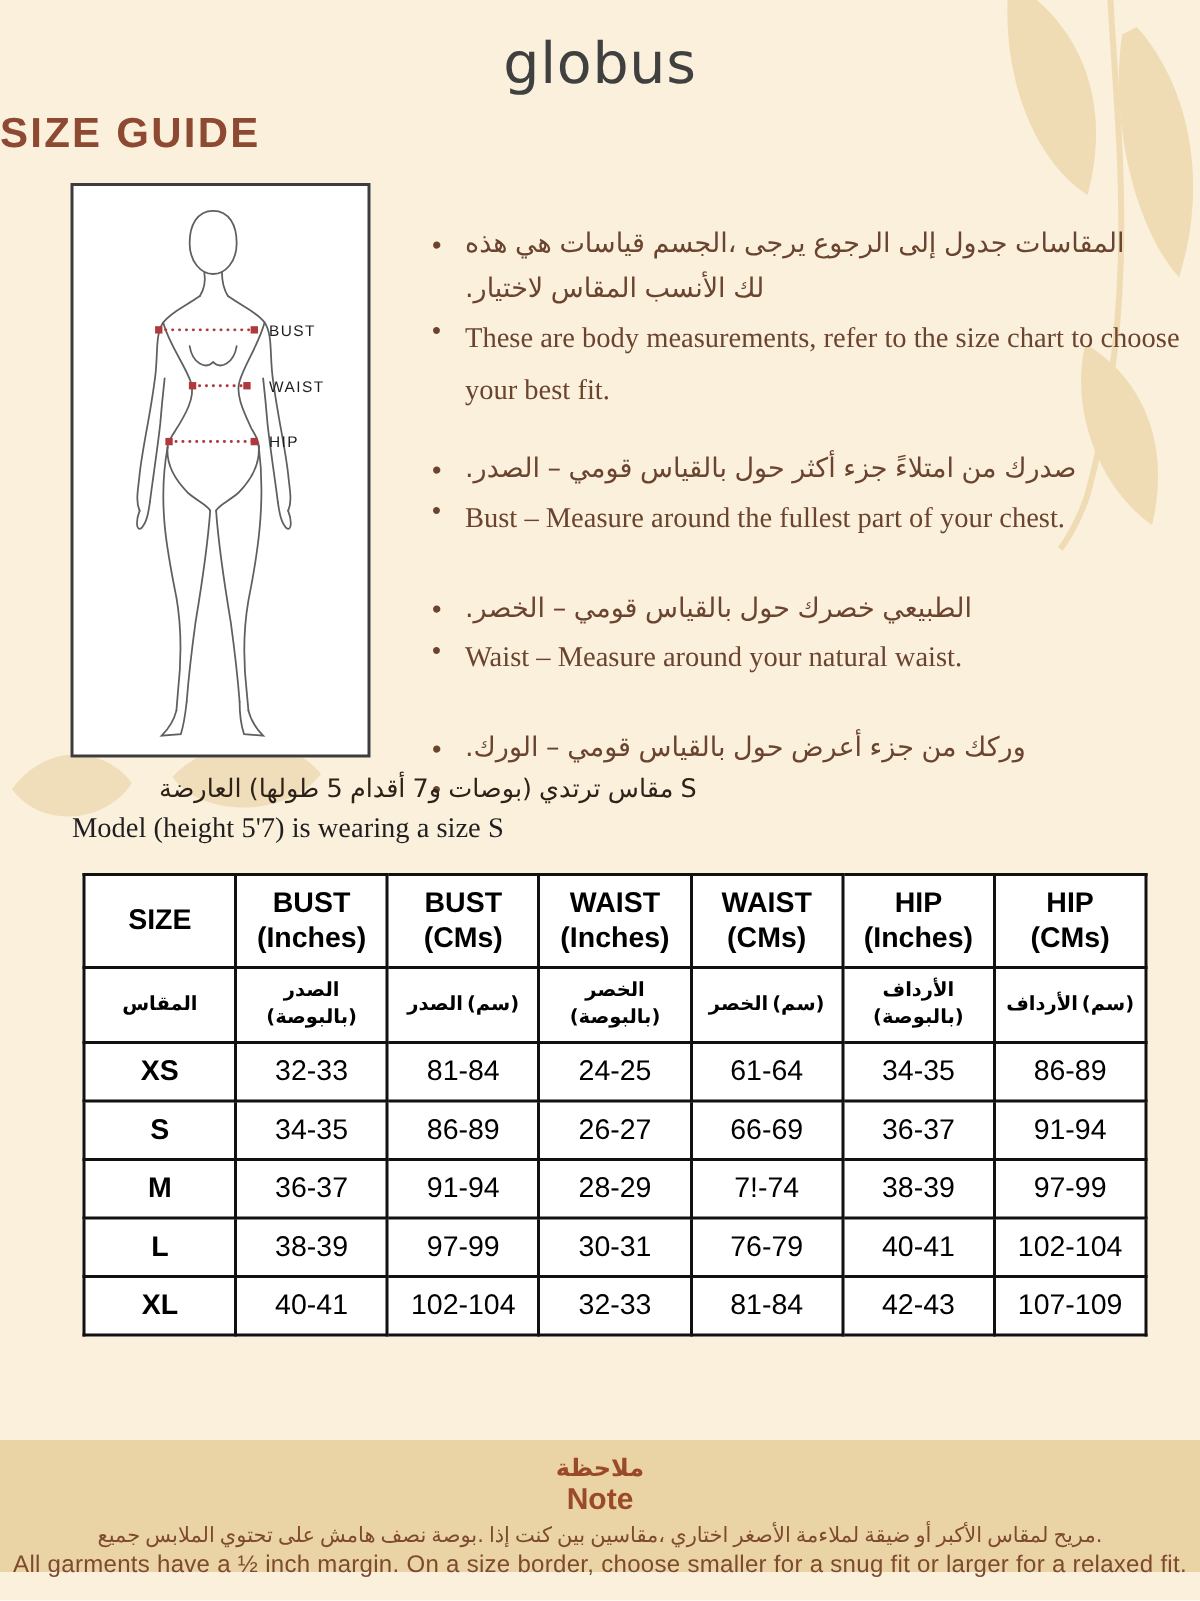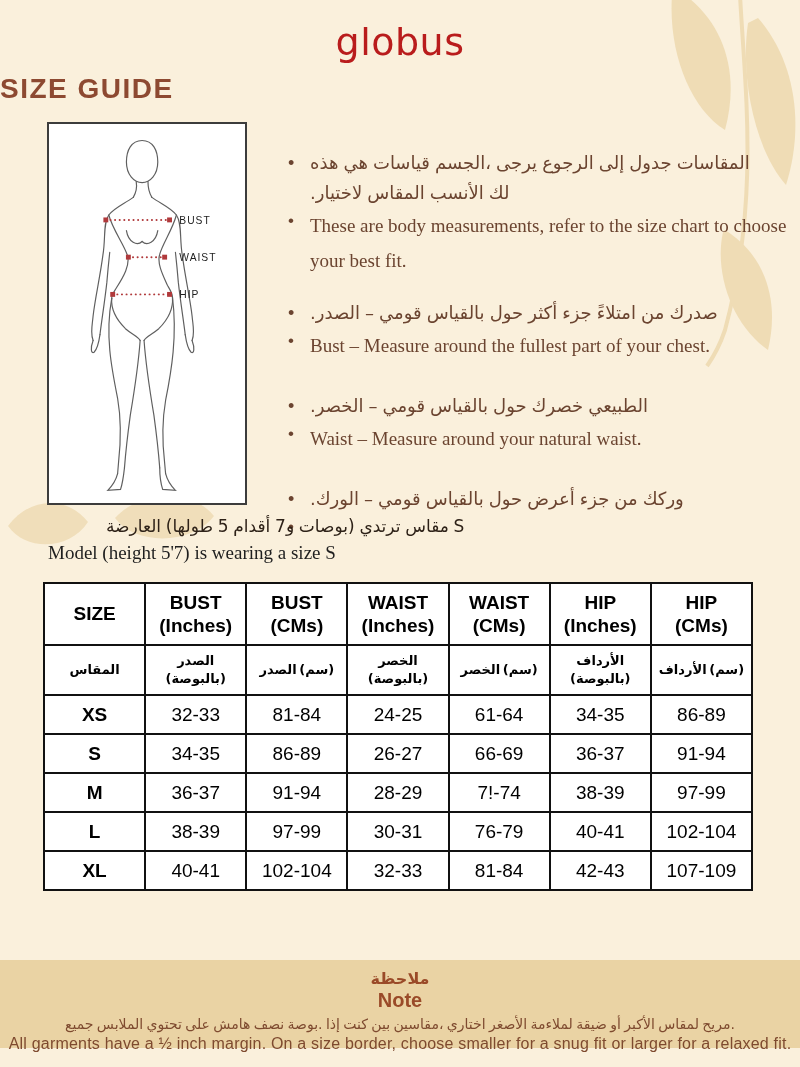--- a/index.html
+++ b/index.html
@@ -9,21 +9,21 @@
   html,body{margin:0;padding:0;background:#fff;}
   .page{position:relative;width:800px;height:1067px;background:var(--page-bg);overflow:hidden;
         font-family:"Liberation Sans",sans-serif;}
   
   .leaf-tr{position:absolute;top:0;right:0;width:210px;height:430px;z-index:0;}
   .leaf-bl{position:absolute;left:0;top:488px;width:270px;height:100px;z-index:0;opacity:.85;}
   .leaffill{fill:var(--leaf);}
   .leafstroke{stroke:var(--leaf);stroke-width:4;fill:none;}
   
   .logo{position:absolute;top:20px;left:0;width:100%;text-align:center;z-index:2;
-        font-family:"DejaVu Sans",sans-serif;font-size:38px;color:#b91c1c;letter-spacing:.5px;}
+        font-family:"DejaVu Sans",sans-serif;font-size:38px;color:#404040;letter-spacing:.5px;}
   .title{position:absolute;top:73px;left:0;width:100%;z-index:2;
          font-size:28px;font-weight:700;letter-spacing:1.5px;color:var(--rust);}
   
   .figure-panel{position:absolute;left:47px;top:122px;width:200px;height:383px;background:#fff;
                 border:2px solid #3c3c3c;box-sizing:border-box;z-index:2;}
   .fig{position:absolute;left:0;top:0;width:100%;height:100%;}
   .croquis{fill:none;stroke:#5f5f5f;stroke-width:1.2;stroke-linecap:round;}
   .mline{stroke:var(--measure-red);stroke-width:2;stroke-dasharray:.1 4.6;stroke-linecap:round;}
   .msq{fill:var(--measure-red);}
   .mlabel{font-family:"Liberation Sans",sans-serif;font-size:10.5px;letter-spacing:1px;fill:#1d1d1d;}
@@ -38,21 +38,21 @@
   .b-row.en .b-marker{line-height:25px;font-size:17px;}
   .indent{padding-left:22px;}
   .aw{display:inline-block;unicode-bidi:isolate;}
   .aw + .aw{margin-left:.28em;}
   
   .model-note{position:absolute;left:48px;top:514px;z-index:2;}
   .model-ar{margin-left:58px;font-family:"DejaVu Sans",sans-serif;font-size:17px;line-height:24px;
             color:#2e2218;white-space:nowrap;}
   .model-en{font-family:"Liberation Serif",serif;font-size:19px;line-height:25px;color:#1f1f1f;margin-top:2px;}
   
-  table.size{position:absolute;left:43px;top:582px;width:710px;border-collapse:collapse;
+  table.size{position:absolute;left:55px;top:582px;width:710px;border-collapse:collapse;
              table-layout:fixed;background:#fff;z-index:2;}
   table.size th,table.size td{border:2px solid #111;text-align:center;vertical-align:middle;padding:0;}
   tr.hdr-en th{height:60px;font-size:19px;line-height:1.22;font-weight:700;color:#000;}
   tr.hdr-ar th{height:48px;font-family:"DejaVu Sans",sans-serif;font-size:13px;font-weight:700;
                line-height:1.35;color:#000;white-space:nowrap;}
   tr.hdr-ar .aw + .aw{margin-left:.2em;}
   tbody.rows td{height:37px;font-size:19px;color:#000;}
   td.sizecol{font-weight:700;}
   
   .note-band{position:absolute;left:0;right:0;top:960px;height:88px;background:var(--band-bg);

